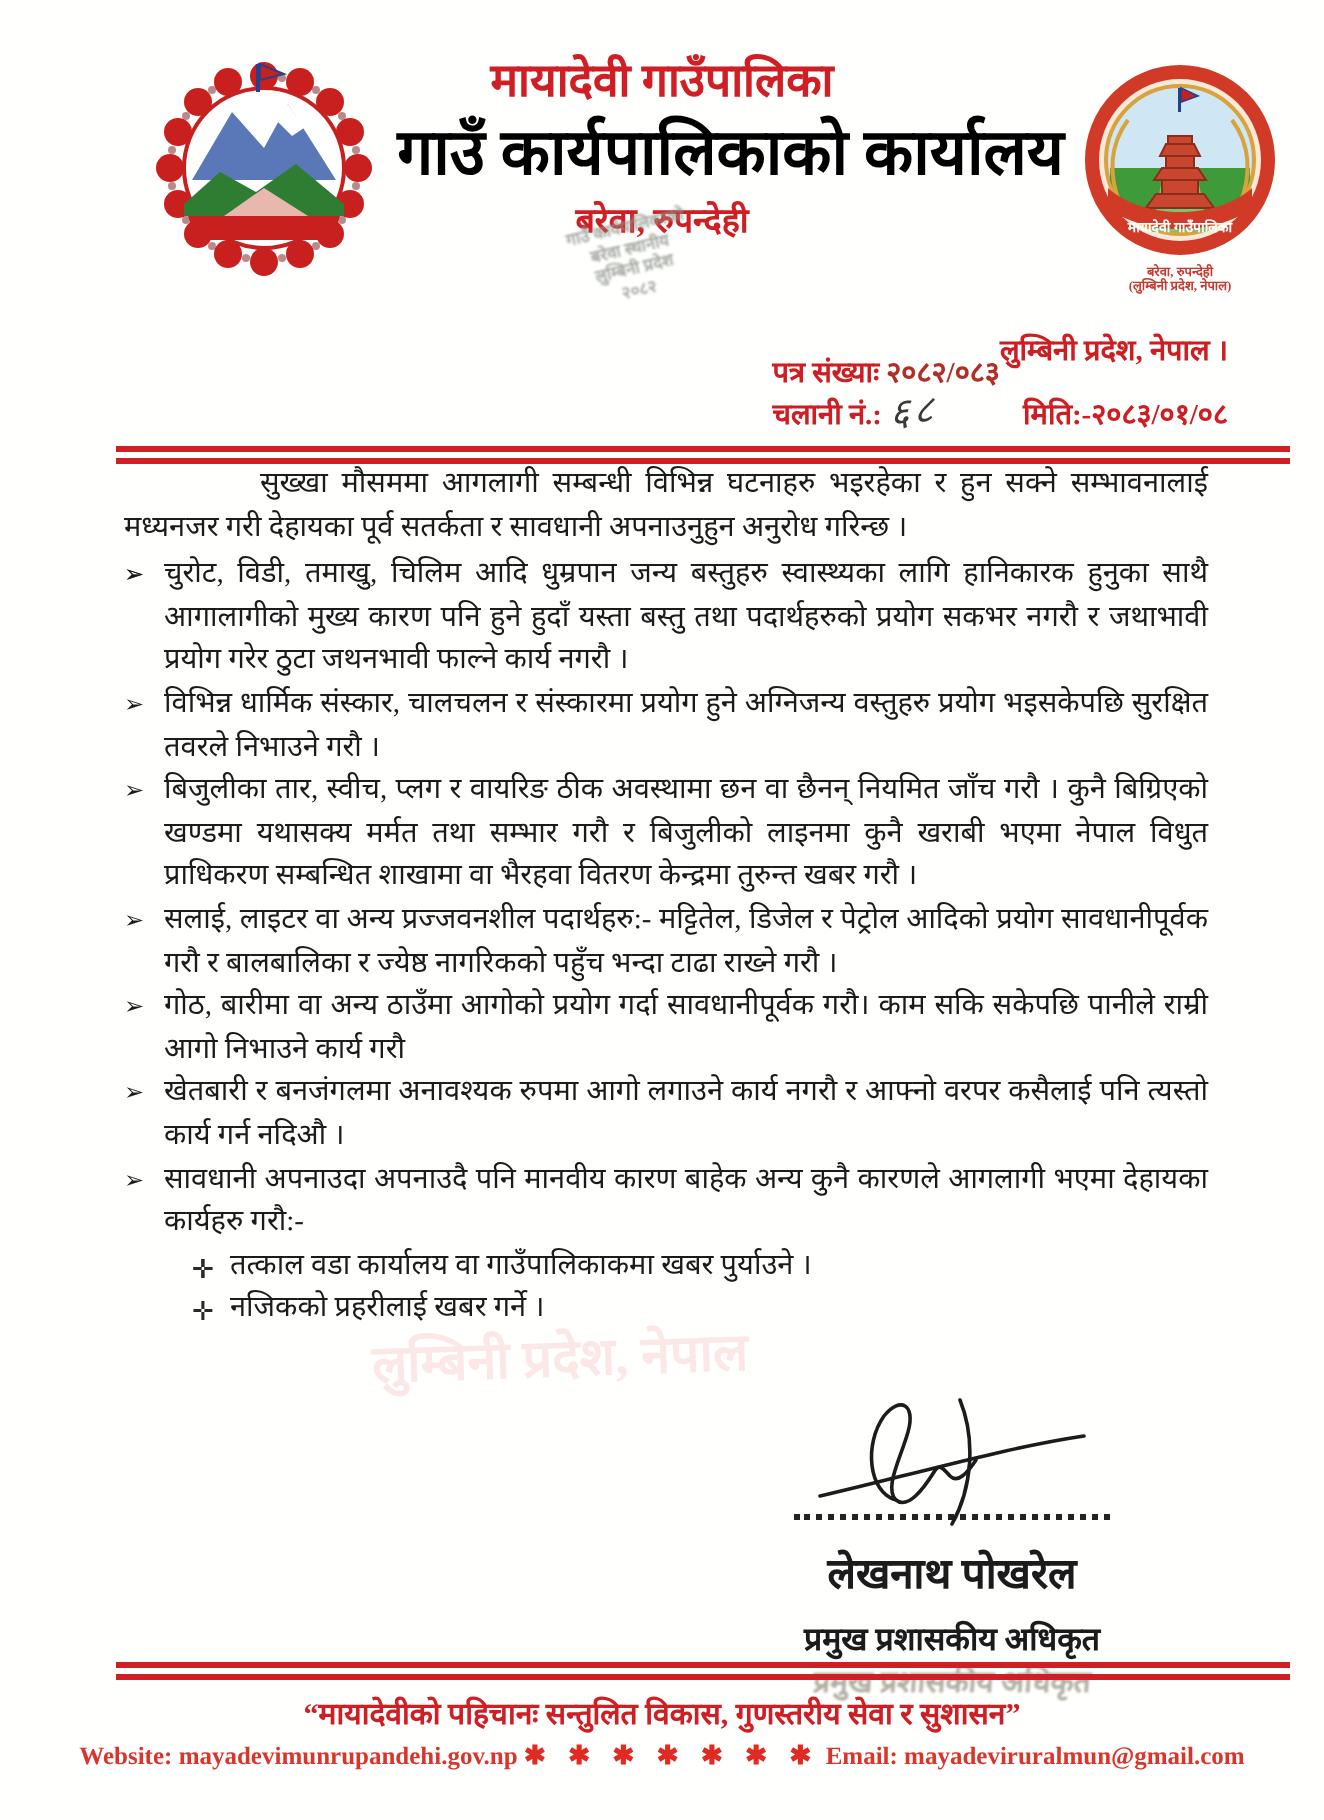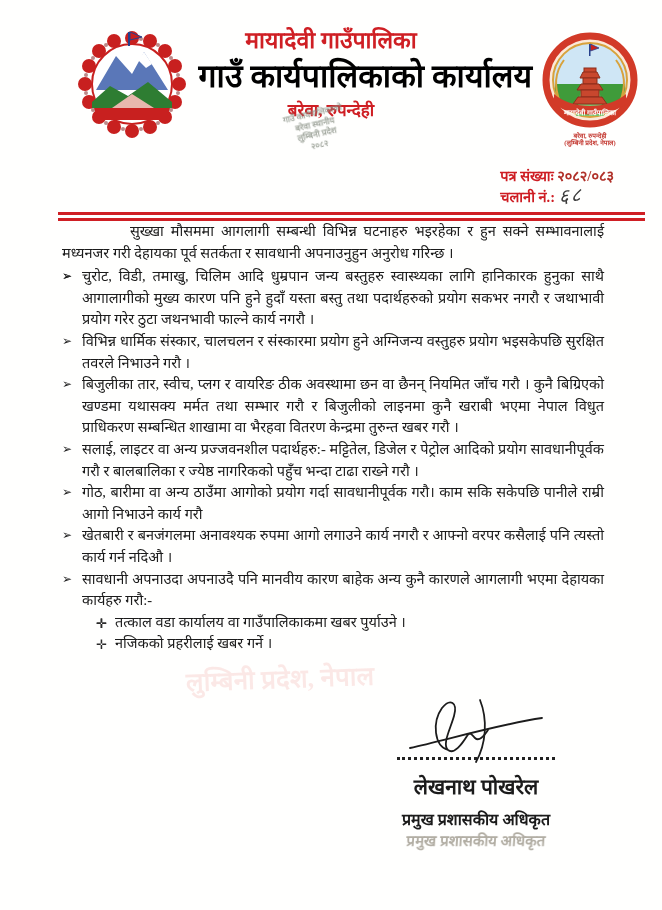--- a/index.html
+++ b/index.html
@@ -167,20 +167,24 @@
     <div class="left">
       <div>
         <span>पत्र संख्याः</span>
         <span class="val">२०८२/०८३</span>
       </div>
       <div>
         <span>चलानी नं.:</span>
         <span class="dispatch-val">६८</span>
       </div>
     </div>
+    <div class="right">
+      <div class="province">लुम्बिनी प्रदेश, नेपाल  ।</div>
+      <div>मिति:-२०८३/०१/०८</div>
+    </div>
   </div>
 
   <div class="redrule"></div>
 
 
   <div class="body-text">
     <p class="intro">सुख्खा मौसममा आगलागी सम्बन्धी विभिन्न घटनाहरु भइरहेका र हुन सक्ने सम्भावनालाई मध्यनजर गरी देहायका पूर्व सतर्कता र सावधानी अपनाउनुहुन अनुरोध गरिन्छ ।</p>
     <ul class="blist" id="bullet-list">
         <li><span class="marker">➢</span></li>
         <li><span class="marker">➢</span><span>चुरोट, विडी, तमाखु, चिलिम आदि धुम्रपान जन्य बस्तुहरु स्वास्थ्यका लागि हानिकारक हुनुका साथै आगालागीको मुख्य कारण पनि हुने हुदाँ यस्ता बस्तु तथा पदार्थहरुको प्रयोग सकभर नगरौ र जथाभावी प्रयोग गरेर ठुटा जथनभावी फाल्ने कार्य नगरौ ।</span></li>
@@ -206,14 +210,25 @@
         <path d="M14 54 C50 46 105 30 146 24"></path>
         <path d="M84 6 C92 26 90 50 80 68"></path>
       </g>
     </svg>
     <div class="dotline"></div>
     <div class="sig-name">लेखनाथ पोखरेल</div>
     <div class="sig-desig">प्रमुख प्रशासकीय अधिकृत</div>
     <div class="sig-stamp">प्रमुख प्रशासकीय अधिकृत</div>
   </div>
 
+  <div class="footer">
+    <div class="redrule"></div>
+    <div class="slogan">“मायादेवीको पहिचानः सन्तुलित विकास, गुणस्तरीय सेवा र सुशासन”</div>
+    <div class="contact">
+      <span>Website:</span>
+      <span>mayadevimunrupandehi.gov.np</span>
+      <span class="stars">✱ ✱ ✱ ✱ ✱ ✱ ✱</span>
+      <span>Email:</span>
+      <span>mayadeviruralmun@gmail.com</span>
+    </div>
+  </div>
 
 </div>
 
 </body></html>

